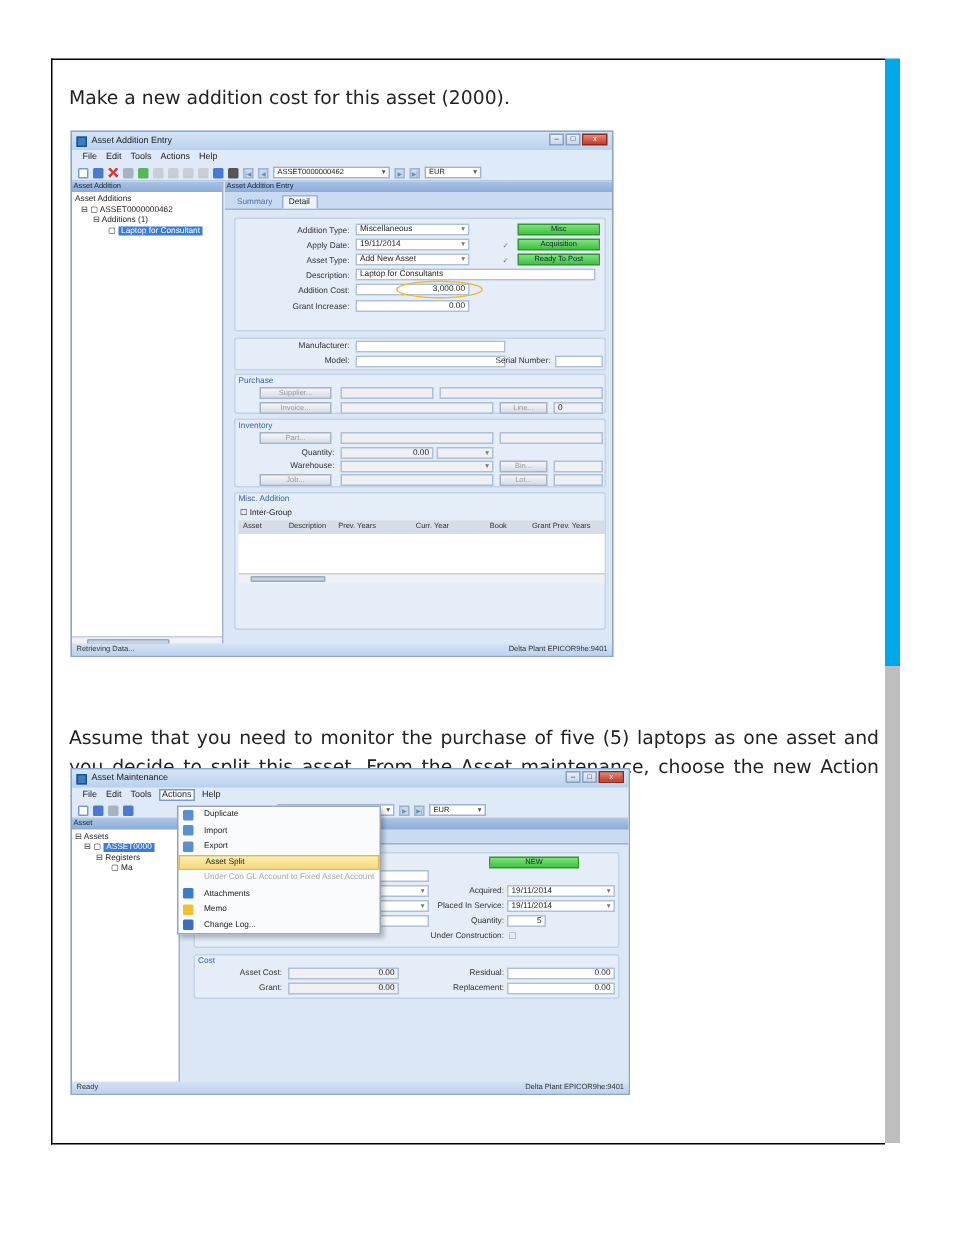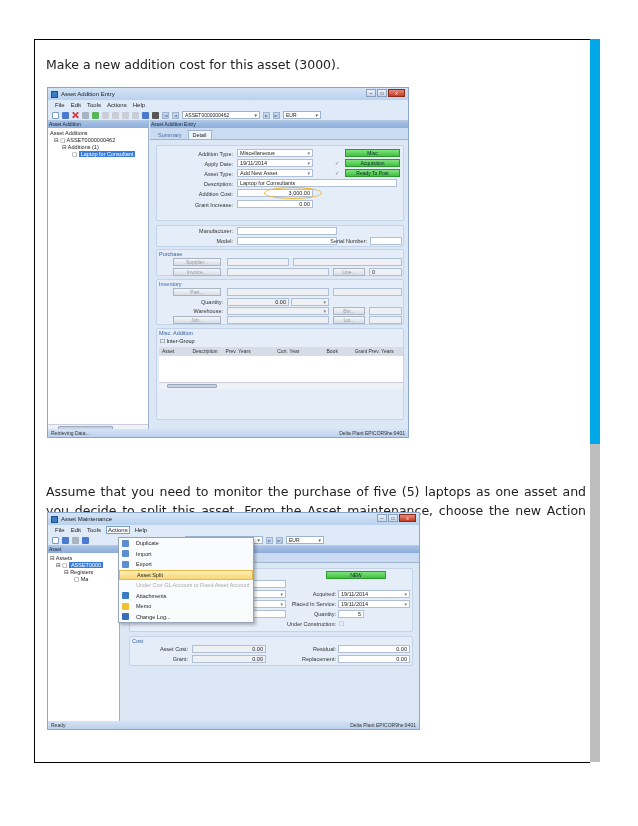--- a/index.html
+++ b/index.html
@@ -62,21 +62,21 @@
   .ddmenu .mi.hl { background: linear-gradient(#fdeeb7, #f8d775); border: 1px solid #e6b94a; }
   .ddmenu .mi.dim { color: #aaa; }
 </style>
 </head>
 <body>
 
 <div class="page"></div>
 <div class="sbar-blue"></div>
 <div class="sbar-gray"></div>
 
-<div class="para p1">Make a new addition cost for this asset (3000).</div>
+<div class="para p1">Make a new addition cost for this asset (2000).</div>
 
 <div class="win w1">
   <div class="titlebar">
     <div class="tb-icon"></div>
     <span>Asset Addition Entry</span>
     <div class="tb-btns">
       <div class="tb-btn">–</div>
       <div class="tb-btn">□</div>
       <div class="tb-btn tb-close">x</div>
     </div>

